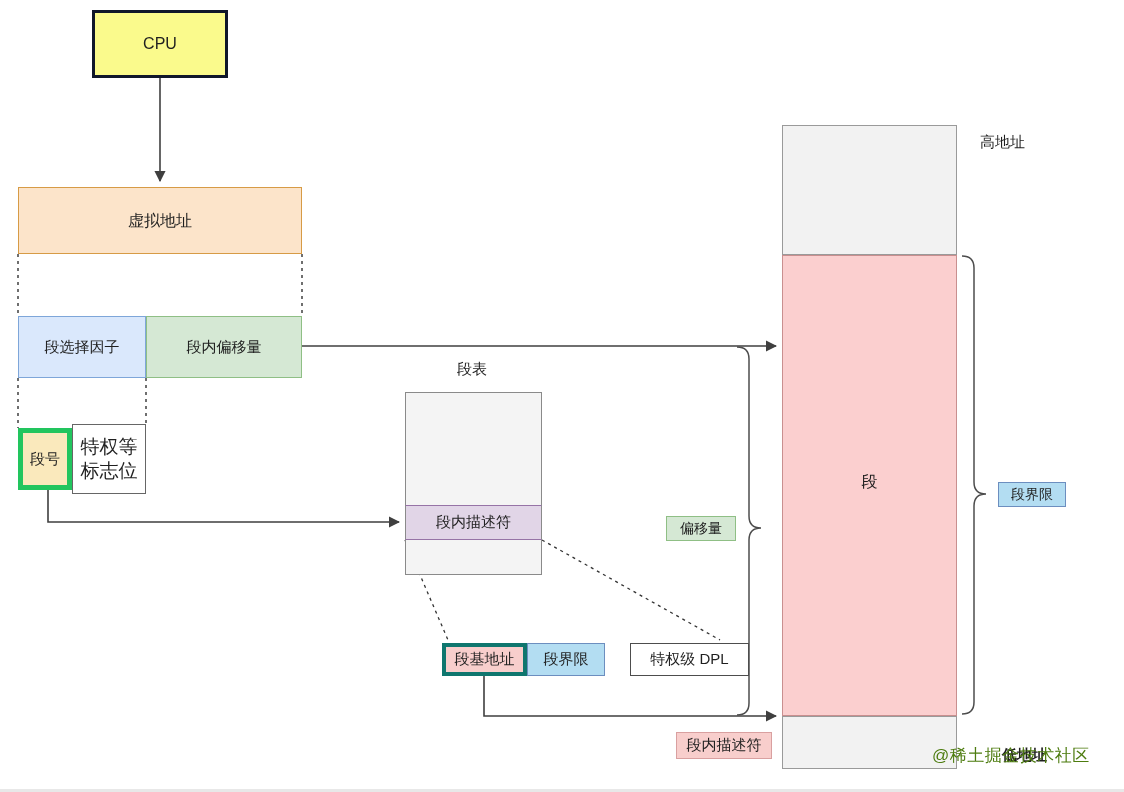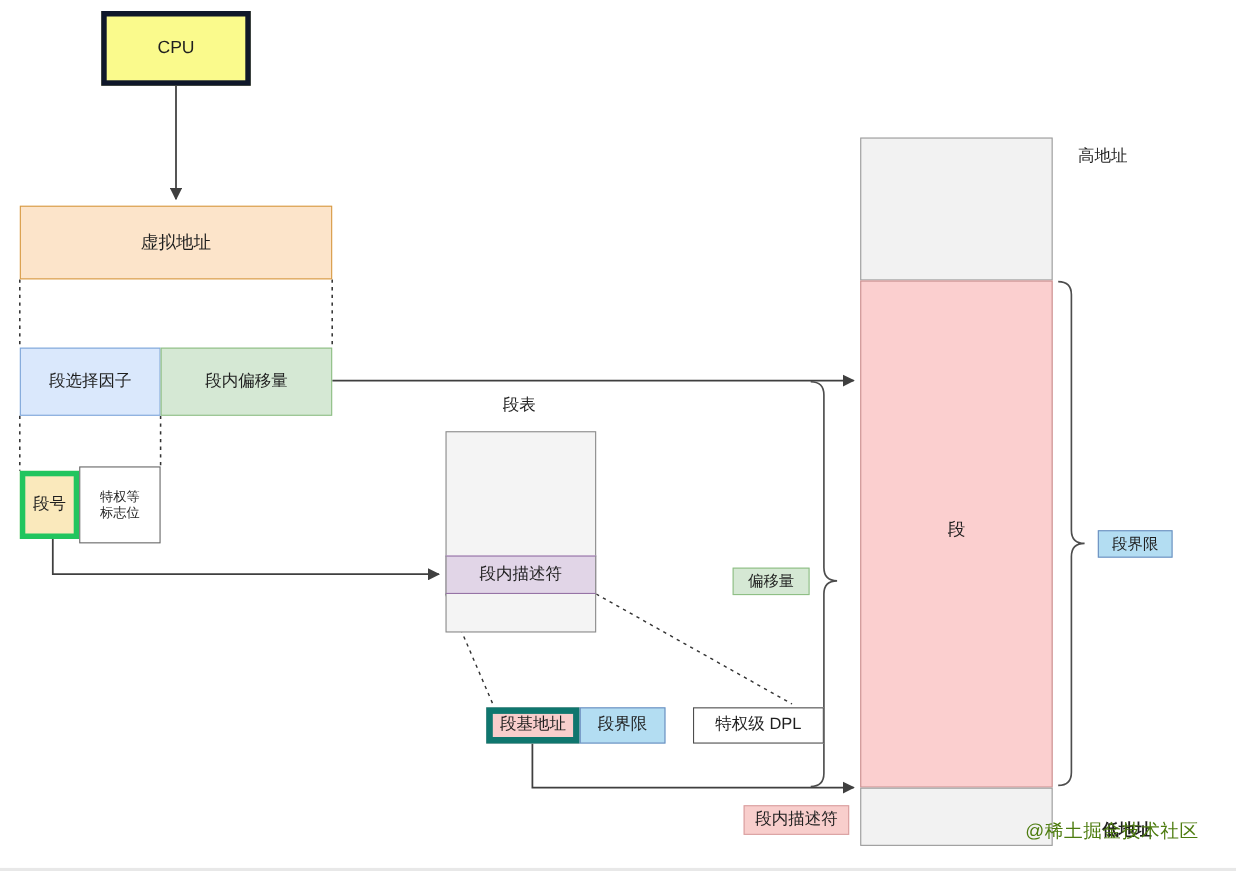--- a/index.html
+++ b/index.html
@@ -14,44 +14,44 @@
     position:absolute; left:0; bottom:0; width:1124px; height:3px;
     background:#e8e8e8;
   }
   .box {
     position:absolute; box-sizing:border-box;
     display:flex; align-items:center; justify-content:center;
     text-align:center; color:#1f1f1f; line-height:1.25;
     white-space:pre-line;
   }
   .cpu        { left:92px;  top:10px;  width:136px; height:68px;
-                background:#FAFA8C; border:5px solid #0f172a; font-size:16px; }
+                background:#FAFA8C; border:3px solid #0f172a; font-size:16px; }
   .vaddr      { left:18px;  top:187px; width:284px; height:67px;
                 background:#FCE4CA; border:1px solid #D79B45; font-size:16px; }
   .selector   { left:18px;  top:316px; width:128px; height:62px;
                 background:#DAE8FC; border:1px solid #7EA6D9; font-size:15px; }
   .inoffset   { left:146px; top:316px; width:156px; height:62px;
                 background:#D5E8D4; border:1px solid #8FBF85; font-size:15px; }
   .segno      { left:18px;  top:428px; width:54px;  height:62px;
                 background:#FAE9BC; border:5px solid #22c55e; font-size:15px; }
   .privflag   { left:72px;  top:424px; width:74px;  height:70px;
-                background:#ffffff; border:1px solid #666666; font-size:12px; }
+                background:#ffffff; border:1px solid #666666; font-size:19px; }
 
   .segtable-label { left:432px; top:358px; width:80px; height:22px;
                 background:transparent; font-size:15px; }
   .segtable   { left:405px; top:392px; width:137px; height:183px;
                 background:#F4F4F4; border:1px solid #8a8a8a; }
   .descrow    { left:405px; top:505px; width:137px; height:35px;
                 background:#E1D5E7; border-top:1px solid #9673A6;
                 border-bottom:1px solid #9673A6;
                 border-left:1px solid #8a8a8a; border-right:1px solid #8a8a8a;
                 font-size:15px; }
 
   .dbase      { left:442px; top:643px; width:85px;  height:33px;
-                background:#F8CECC; border:6px solid #0f766e; font-size:15px; }
+                background:#F8CECC; border:4px solid #0f766e; font-size:15px; }
   .dlimit     { left:527px; top:643px; width:78px;  height:33px;
                 background:#B3DDF2; border:1px solid #6C8EBF; font-size:15px; }
   .ddpl       { left:605px; top:643px; width:119px; height:33px;
                 background:#ffffff; border:1px solid #4d4d4d; font-size:15px;margin-left:25px; }
 
   .memtop     { left:782px; top:125px; width:175px; height:130px;
                 background:#F2F2F2; border:1px solid #9a9a9a; }
   .memseg     { left:782px; top:255px; width:175px; height:461px;
                 background:#FBCFCF; border:1px solid #C98F8F; font-size:16px; }
   .membot     { left:782px; top:716px; width:175px; height:53px;

